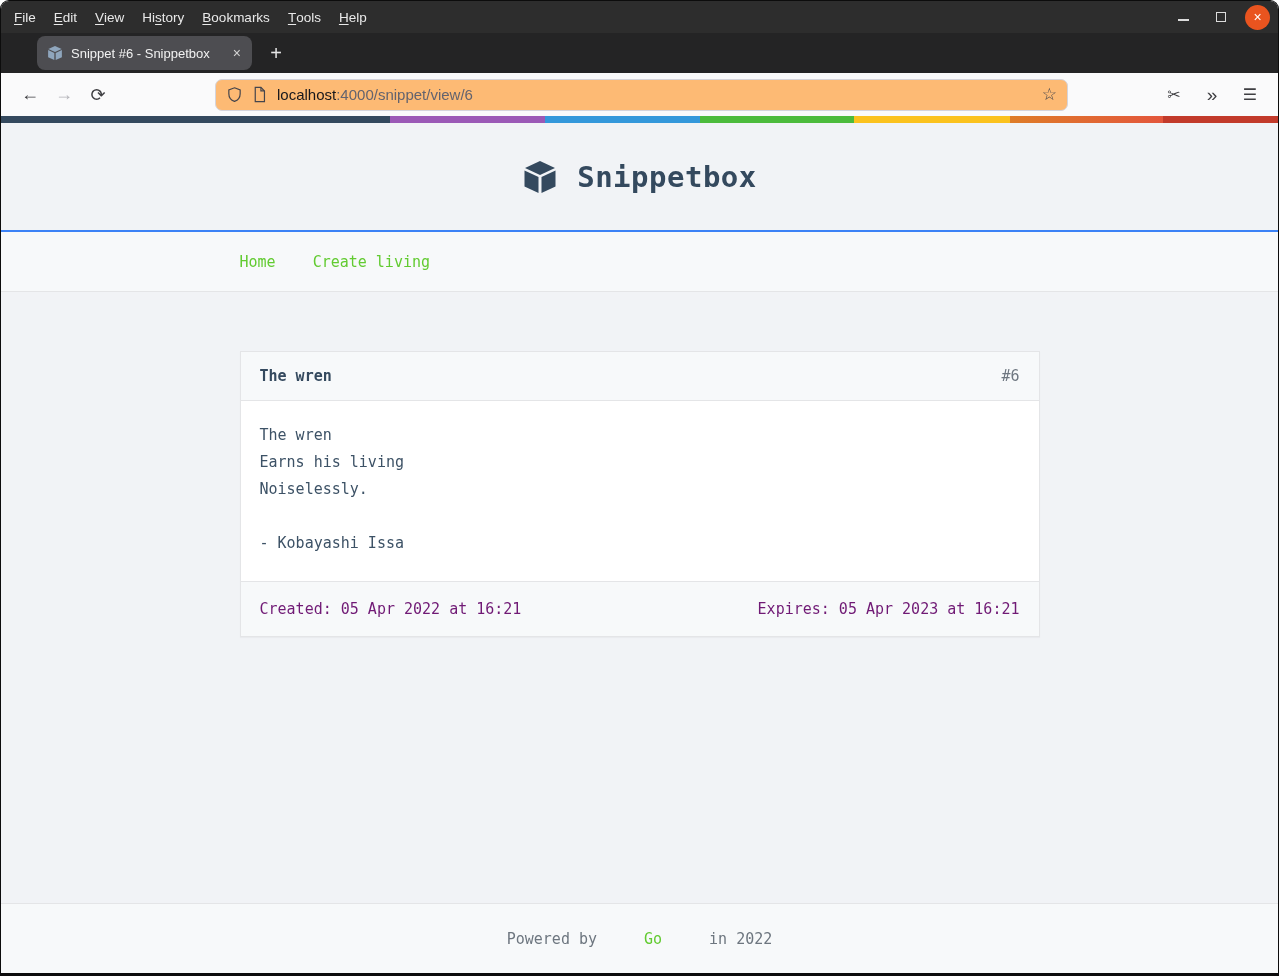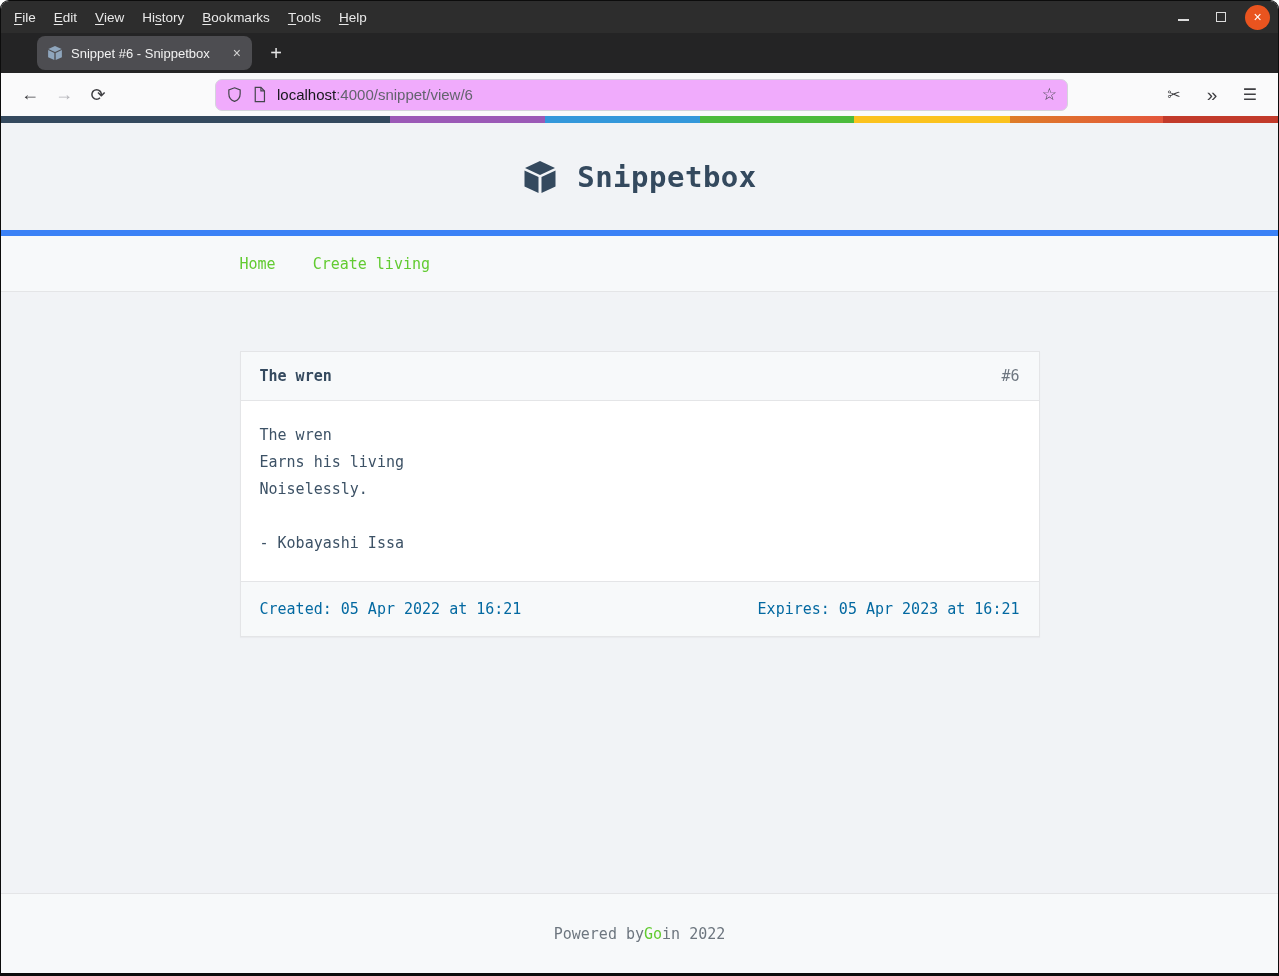--- a/index.html
+++ b/index.html
@@ -36,21 +36,21 @@
   .tab-close { color:#d4d4d4; font-size:14px; padding:0 3px; }
   .newtab-btn { color:#e6e6e6; font-size:20px; font-weight:300; width:32px; height:32px; margin-left:8px;
     display:flex; align-items:center; justify-content:center; }
 
   
   .toolbar { height:43px; background:#fafafb; display:flex; align-items:center; padding:0 12px; flex:none; }
   .nav-btn { width:34px; height:32px; display:flex; align-items:center; justify-content:center;
     font-size:18px; color:#3e3e42; }
   .nav-btn.disabled { color:#b4b4b9; }
   .urlbar {
-    margin-left:100px; width:853px; height:32px; background:#f0abfc;
+    margin-left:100px; width:853px; height:32px; background:#fdba74;
     border:1px solid #d4d4dc; border-radius:7px; display:flex; align-items:center; padding:0 10px;
   }
   .urlbar svg { flex:none; }
   .url-text { font-size:15px; margin-left:10px; flex:1; white-space:nowrap; overflow:hidden; }
   .url-host { color:#17171c; }
   .url-path { color:#63636e; }
   .star { font-size:17px; color:#45454c; margin-left:8px; }
   .right-icons { margin-left:auto; display:flex; align-items:center; gap:6px; }
   .tool-icon { width:32px; height:32px; display:flex; align-items:center; justify-content:center;
     color:#3e3e42; font-size:16px; }
@@ -68,42 +68,42 @@
       #C23A2B 91%, #C23A2B 100%);
   }
 
   
   .page { flex:1; display:flex; flex-direction:column; background:#F1F3F6;
     font-family:"DejaVu Sans Mono", "Liberation Mono", monospace; }
   .page-header { height:107px; display:flex; align-items:center; justify-content:center; flex:none; }
   .brand { display:flex; align-items:center; gap:19px; color:#34495E; }
   .brand-title { font-size:29px; font-weight:bold; letter-spacing:0.5px; }
 
-  .page-nav { height:62px; background:#F7F9FA; border-top:6px solid #3b82f6; border-bottom:1px solid #E4E5E7;
+  .page-nav { height:62px; background:#F7F9FA; border-top:2px solid #3b82f6; border-bottom:1px solid #E4E5E7;
     display:flex; align-items:center; flex:none; }
   .nav-inner { width:800px; margin:0 auto; display:flex; gap:37px; }
   .nav-link { color:#62CB31; font-size:15px; text-decoration:none; cursor:pointer; }
 
   .page-main { flex:1; }
   .container { width:800px; margin:4px auto; }
 
   .snippet-card { margin-top:59px; border:1px solid #E4E5E7; background:#ffffff;
     box-shadow:0 1px 1px rgba(0,0,0,0.03); }
   .card-header { background:#F7F9FA; border-bottom:1px solid #E4E5E7; padding:15px 19px;
     display:flex; align-items:center; justify-content:space-between; }
   .card-title { color:#34495E; font-size:15px; font-weight:bold; }
   .card-id { color:#6e7780; font-size:15px; }
   .card-content { padding:21px 19px 24px; font-family:inherit; font-size:15px; line-height:27px;
     color:#3d5266; white-space:pre; }
   .card-meta { background:#F7F9FA; border-top:1px solid #E4E5E7; padding:18px 19px;
-    display:flex; align-items:center; justify-content:space-between; color:#0369a1; font-size:15px; }
-
-  .page-footer { height:80px; background:#F7F9FA; border-top:1px solid #E4E5E7;
+    display:flex; align-items:center; justify-content:space-between; color:#701a75; font-size:15px; }
+
+  .page-footer { height:70px; background:#F7F9FA; border-top:1px solid #E4E5E7;
     display:flex; align-items:center; justify-content:center; flex:none;
-    color:#6d767f; font-size:15px; }
+    color:#6d767f; font-size:15px;gap:47px; }
   .go-link { color:#62CB31; text-decoration:none; cursor:pointer;text-align:center; }
 </style>
 </head>
 <body>
 
 <div class="window">
 
   <div class="titlebar">
     <div class="menubar">
       <div class="menu-item"><u>F</u>ile</div>

